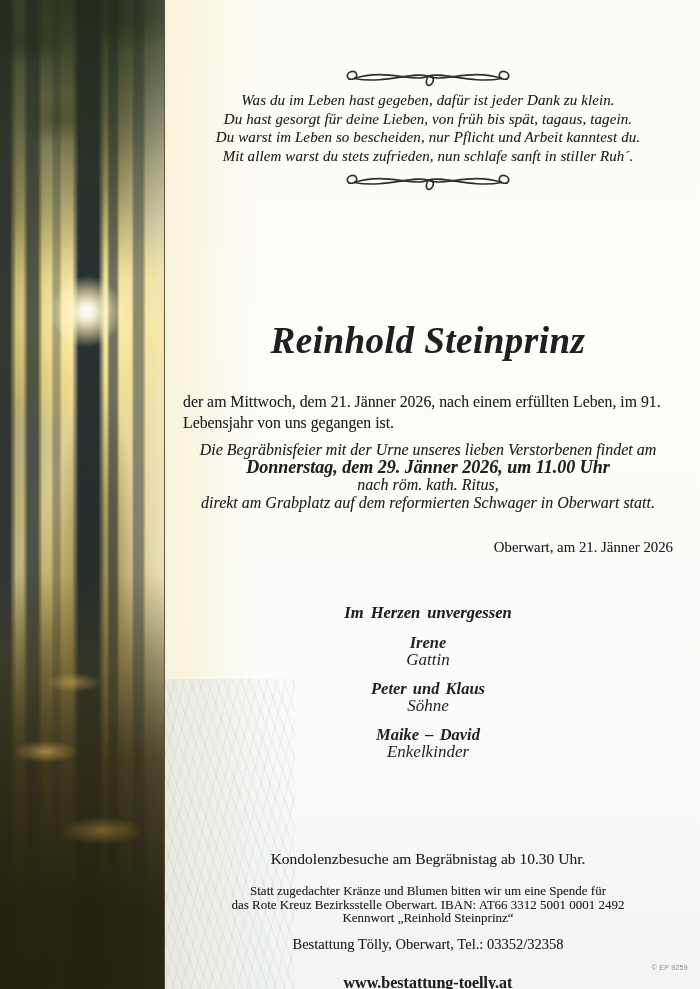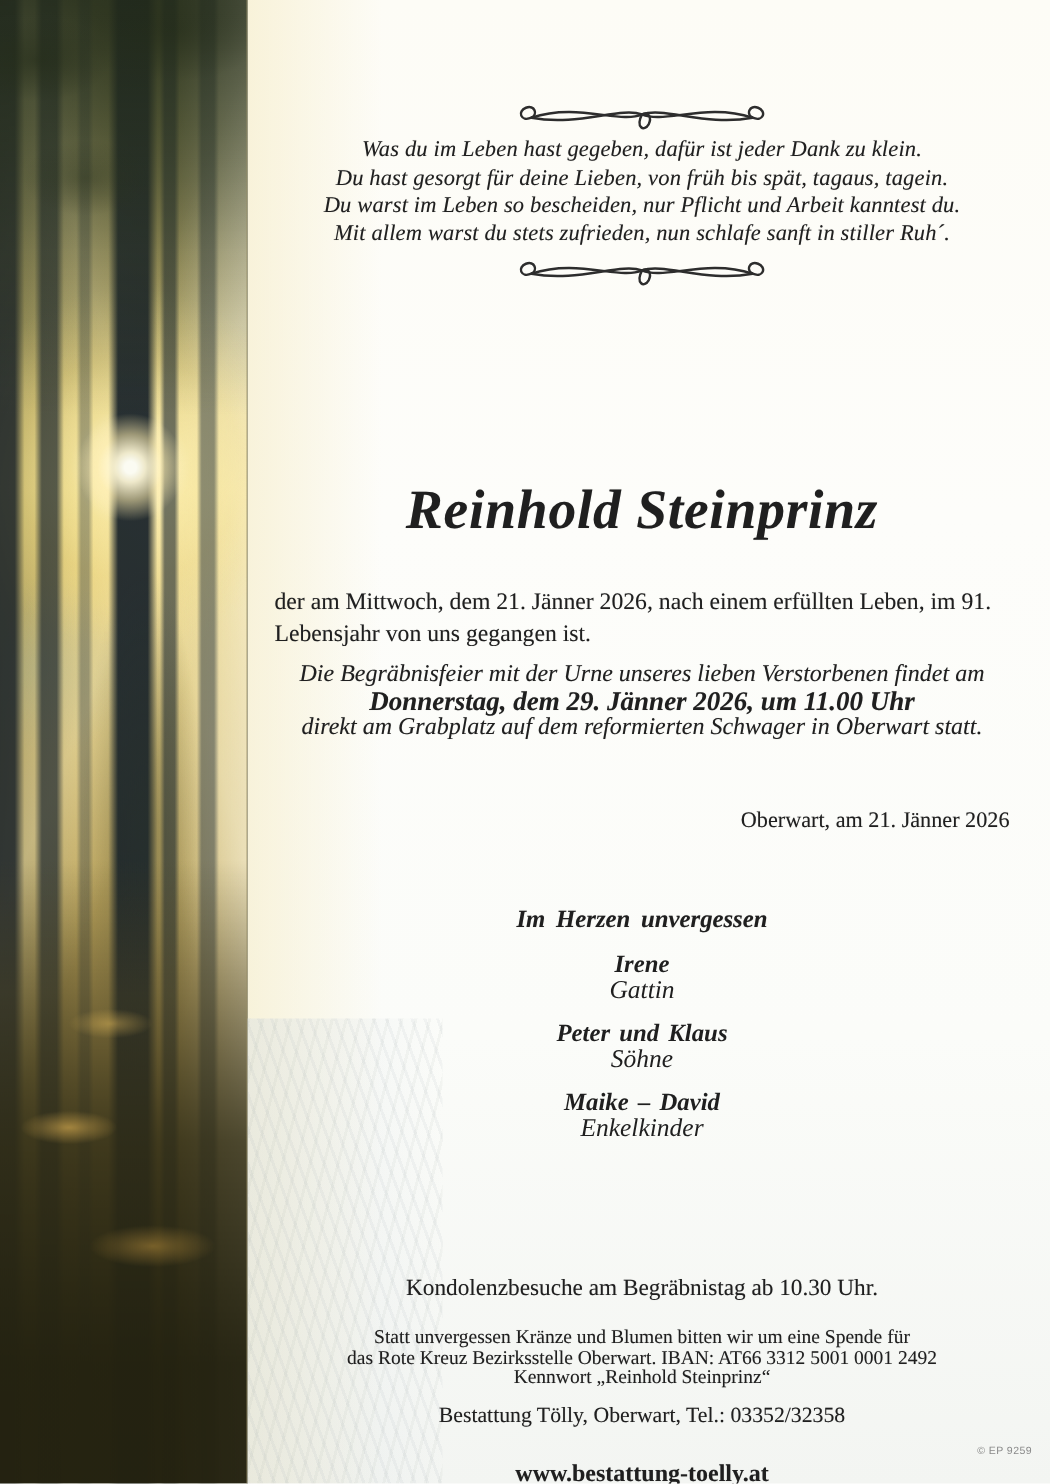--- a/index.html
+++ b/index.html
@@ -138,20 +138,21 @@
     </div>
 
 
     <div class="blk center deceased soft">Reinhold Steinprinz</div>
 
     <div class="blk passing soft">der am Mittwoch, dem 21. Jänner 2026, nach einem erfüllten Leben, im 91. Lebensjahr von uns gegangen ist.</div>
 
     <div class="blk center funeral soft">
       <div>Die Begräbnisfeier mit der Urne unseres lieben Verstorbenen findet am</div>
       <div class="strong">Donnerstag, dem 29. Jänner 2026, um 11.00 Uhr</div>
+      <div>nach röm. kath. Ritus,</div>
       <div>direkt am Grabplatz auf dem reformierten Schwager in Oberwart statt.</div>
     </div>
 
     <div class="blk center dateline soft">Oberwart, am 21. Jänner 2026</div>
 
     <div class="blk center heading soft">Im Herzen unvergessen</div>
 
     <div class="blk entries">
       <div class="entry">
         <div class="entry-names">Irene</div>
@@ -164,21 +165,21 @@
       <div class="entry">
         <div class="entry-names">Maike – David</div>
         <div class="entry-relation">Enkelkinder</div>
       </div>
     </div>
 
 
     <div class="blk center condolence soft">Kondolenzbesuche am Begräbnistag ab 10.30 Uhr.</div>
 
     <div class="blk center donation soft">
-      <div>Statt unvergessen Kränze und Blumen bitten wir um eine Spende für</div>
+      <div>Statt zugedachter Kränze und Blumen bitten wir um eine Spende für</div>
       <div>das Rote Kreuz Bezirksstelle Oberwart. IBAN: AT66 3312 5001 0001 2492</div>
       <div>Kennwort „Reinhold Steinprinz“</div>
     </div>
 
     <div class="blk center home soft">Bestattung Tölly, Oberwart, Tel.: 03352/32358</div>
     <div class="blk center website soft">www.bestattung-toelly.at</div>
 
   </div>
 
   <div class="print-code">© EP 9259</div>

